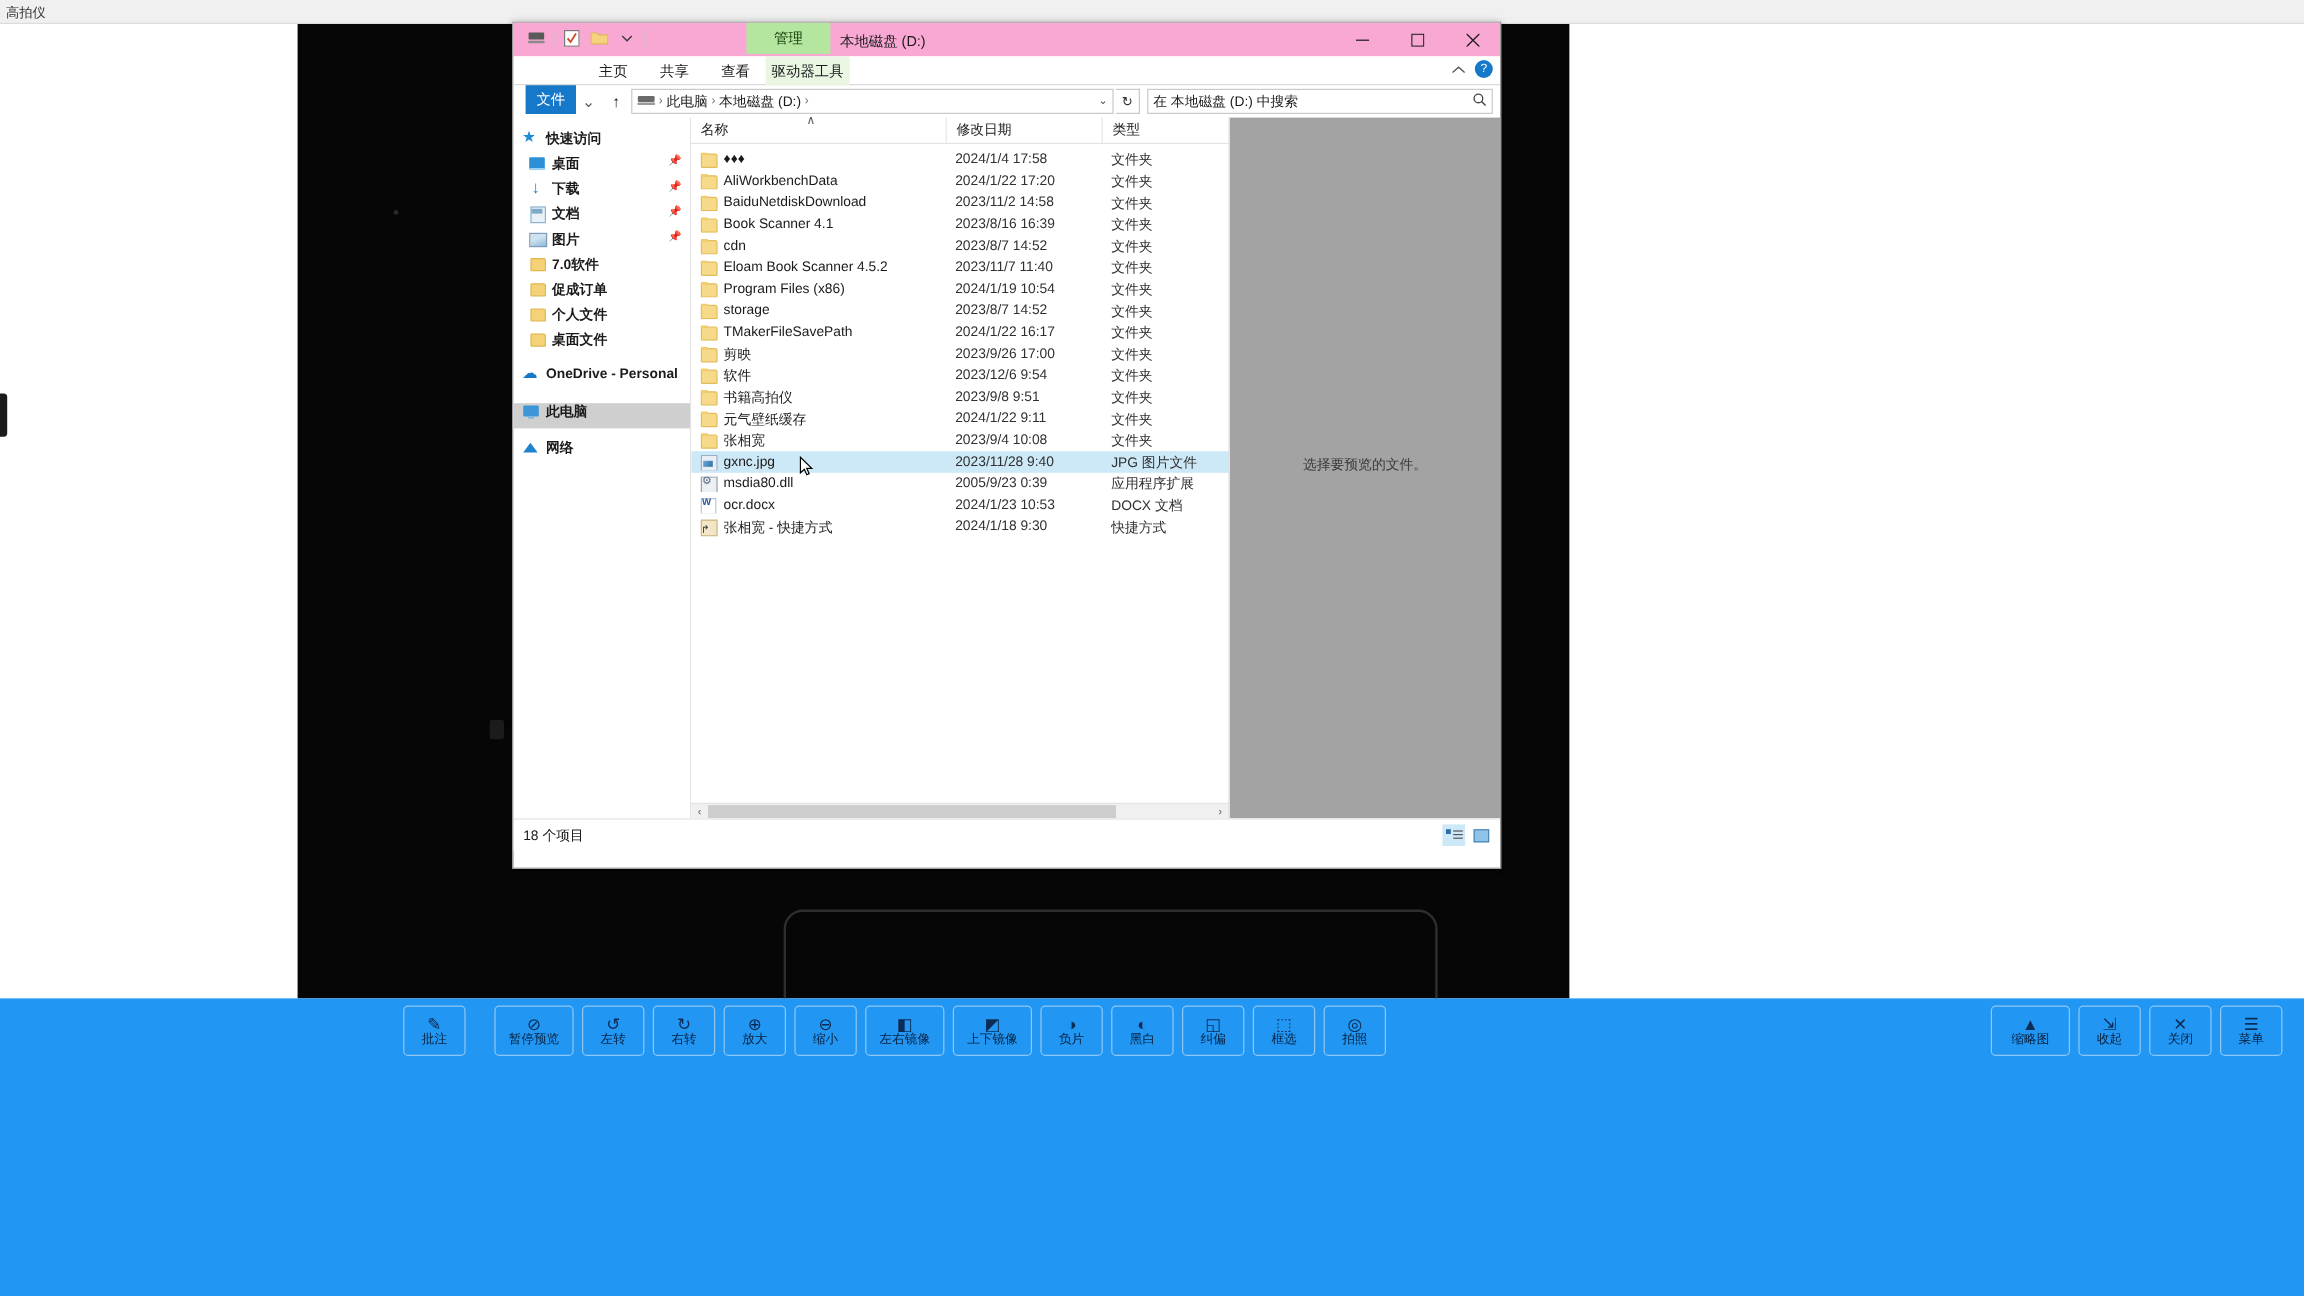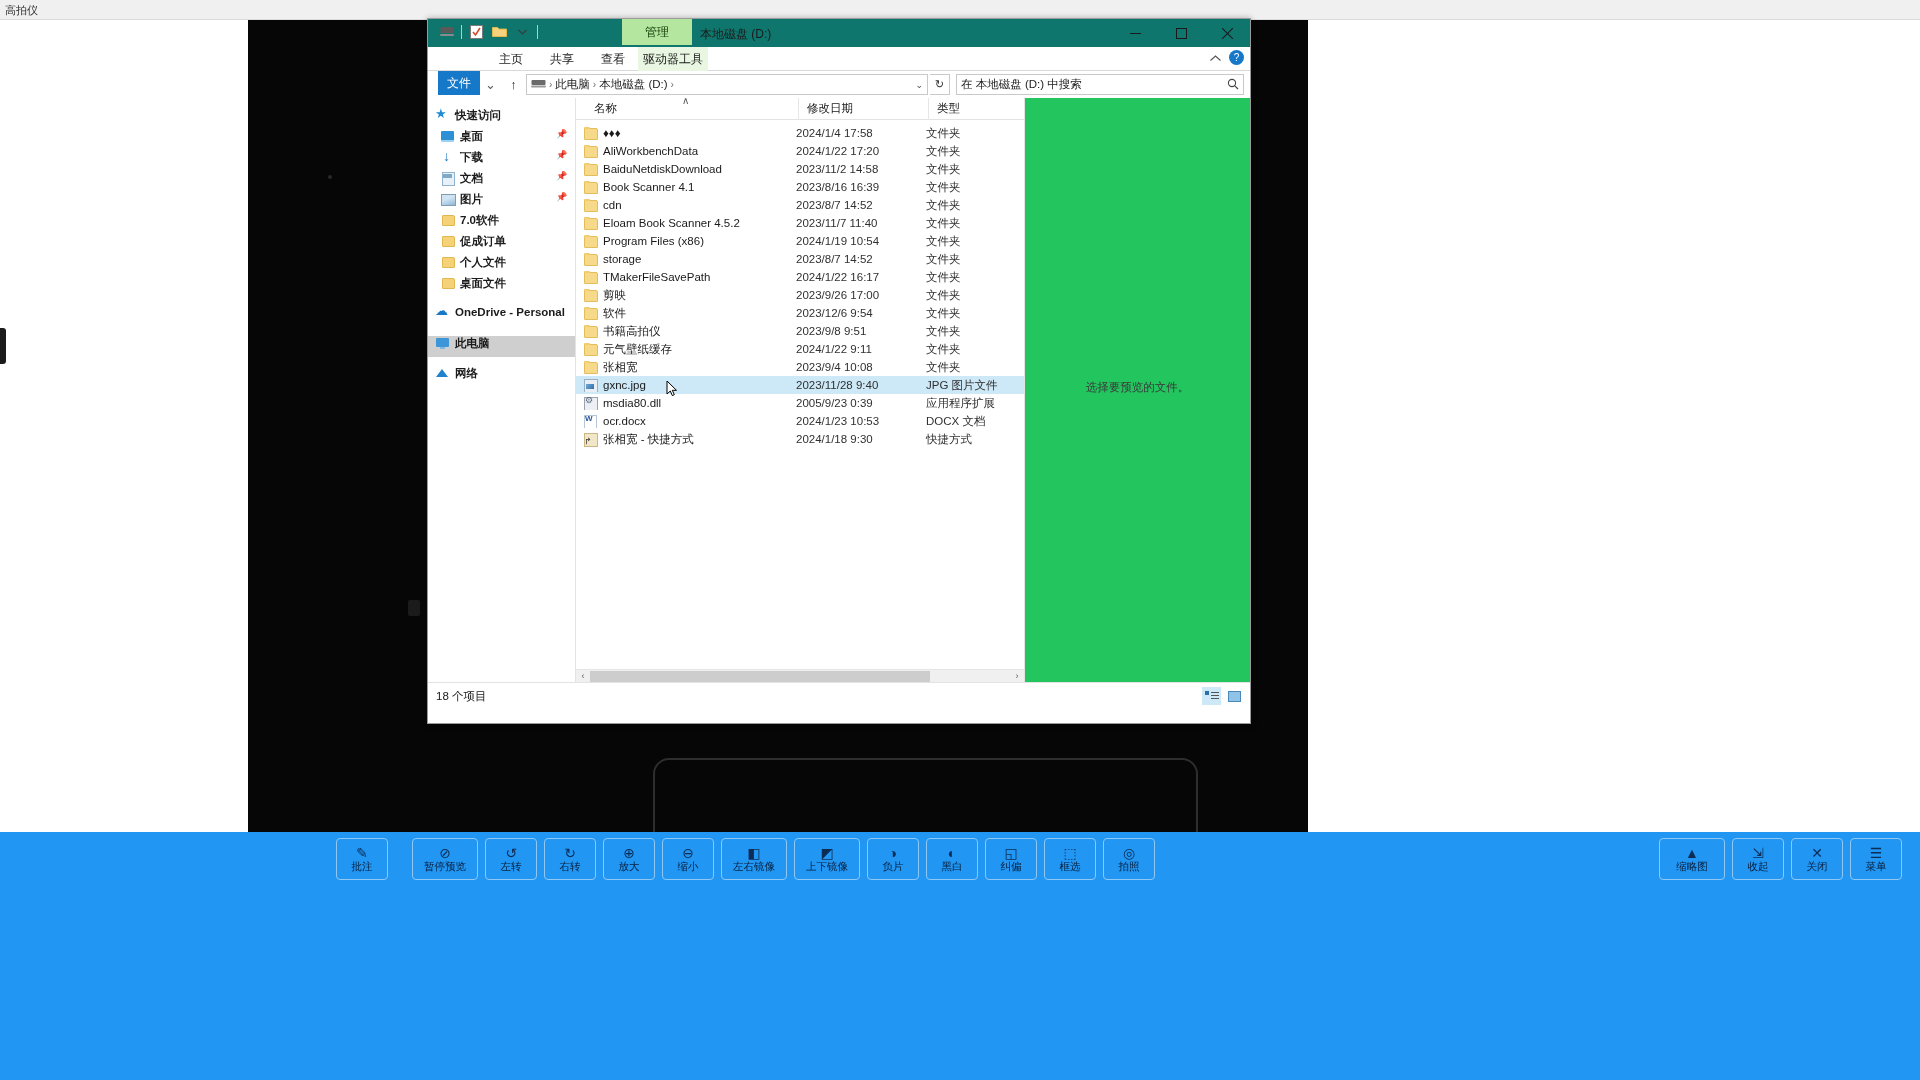--- a/index.html
+++ b/index.html
@@ -63,21 +63,21 @@
   .tbtn .glyph { font-size:14px; line-height:13px; color:#0d2c55; }
   .tbtn .tlabel { font-size:10.5px; line-height:11px; color:#08203f; white-space:nowrap; }
   .tsep { width:10px; }
   
   #explorer {
     position:absolute; left:427px; top:18px; width:824px; height:706px;
     background:#ffffff; border:1px solid #9a9a9a; box-shadow:0 0 6px rgba(0,0,0,.28);
     font-size:12px; color:#1a1a1a;
   }
   
-  #qat-row { height:28px; position:relative; background:#0f766e; }
+  #qat-row { height:28px; position:relative; background:#f9a8d4; }
   #qat { position:absolute; left:10px; top:4px; display:flex; align-items:center; gap:6px; }
   .qat-ico { width:17px; height:17px; display:flex; align-items:center; justify-content:center; }
   .qat-sep { width:1px; height:14px; background:#c6c6c6; }
   
   #ctx-tab {
     position:absolute; left:194px; top:0px; width:70px; height:26px;
     background:#b5e6a0; color:#17400b; font-size:12px;
     display:flex; align-items:center; justify-content:center;
   }
   #win-title {
@@ -154,21 +154,21 @@
   .nico.cloud::before { content:"\2601"; color:#1878c4; font-size:13px; position:absolute; left:0; top:-3px; }
   .nico.pc::before { content:""; position:absolute; left:1px; top:2px; width:13px; height:9px;
                      background:#3d96d8; border-radius:1px; }
   .nico.pc::after { content:""; position:absolute; left:5px; top:11px; width:5px; height:2px; background:#7fb9e2; }
   .nico.net::before { content:""; position:absolute; left:1px; top:3px; width:0; height:0;
                       border-left:6px solid transparent; border-right:6px solid transparent;
                       border-bottom:8px solid #1e82cc; }
   
   #list-pane { flex:1; display:flex; flex-direction:column; }
   #col-head { height:22px; display:flex; align-items:center; border-bottom:1px solid #e3e3e3;
-              font-size:11.5px; color:#1b1b1b; position:relative; background:#fff;justify-content:flex-end; }
+              font-size:11.5px; color:#1b1b1b; position:relative; background:#fff; }
   .col { padding-left:8px; border-left:1px solid #e6e6e6; height:22px; display:flex; align-items:center; cursor:pointer; }
   .col:first-child { border-left:none; }
   .col-name { width:212px; position:relative; }
   .col-name .sortarrow { position:absolute; left:96px; top:-3px; font-size:10px; color:#5a5a5a; }
   .col-date { width:130px; }
   .col-type { width:96px; }
   #rows { flex:1; overflow:hidden; padding-top:4px; background:#fff; }
   .row { height:18px; display:flex; align-items:center; font-size:11.5px; color:#1a1a1a; cursor:pointer; }
   .row.sel { background:#cde8f7; }
   .cell-name { width:212px; display:flex; align-items:center; gap:6px; padding-left:8px; white-space:nowrap; overflow:hidden; }
@@ -187,21 +187,21 @@
                       background:#eceff3; border:1px solid #9aa3ae; }
   .fico.dll::after { content:"\2699"; position:absolute; left:1px; top:-2px; font-size:9px; color:#5b6b80; }
   .fico.docx::before { content:""; position:absolute; left:0; top:0; width:11px; height:12px;
                        background:#ffffff; border:1px solid #b6c7d8; }
   .fico.docx::after { content:"W"; position:absolute; left:1px; top:-1px; font-size:8px;
                       font-weight:bold; color:#2a5699; }
   .fico.lnk::before { content:""; position:absolute; left:0; top:0; width:12px; height:12px;
                       background:#f2e6c8; border:1px solid #cbb77f; }
   .fico.lnk::after { content:"\21B1"; position:absolute; left:0px; top:3px; font-size:9px; color:#3a3a3a; }
   
-  #prev-pane { width:226px; border-left:1px solid #e3e3e3; position:relative; background:#22c55e; }
+  #prev-pane { width:226px; border-left:1px solid #e3e3e3; position:relative; background:#a3a3a3; }
   #prev-msg { position:absolute; left:0; right:0; top:282px; text-align:center;
               font-size:11.5px; color:#3a3a3a; }
   
   #hscroll { height:13px; background:#f0f0f0; display:flex; align-items:center;
              border-top:1px solid #e5e5e5; }
   #hscroll .arw { width:14px; text-align:center; font-size:9px; color:#5a5a5a; cursor:pointer; }
   #hscroll .track { flex:1; height:13px; background:#f0f0f0; position:relative; }
   #hscroll .thumb { position:absolute; left:0; top:1px; width:340px; height:11px; background:#cdcdcd; }
   
   #status {

